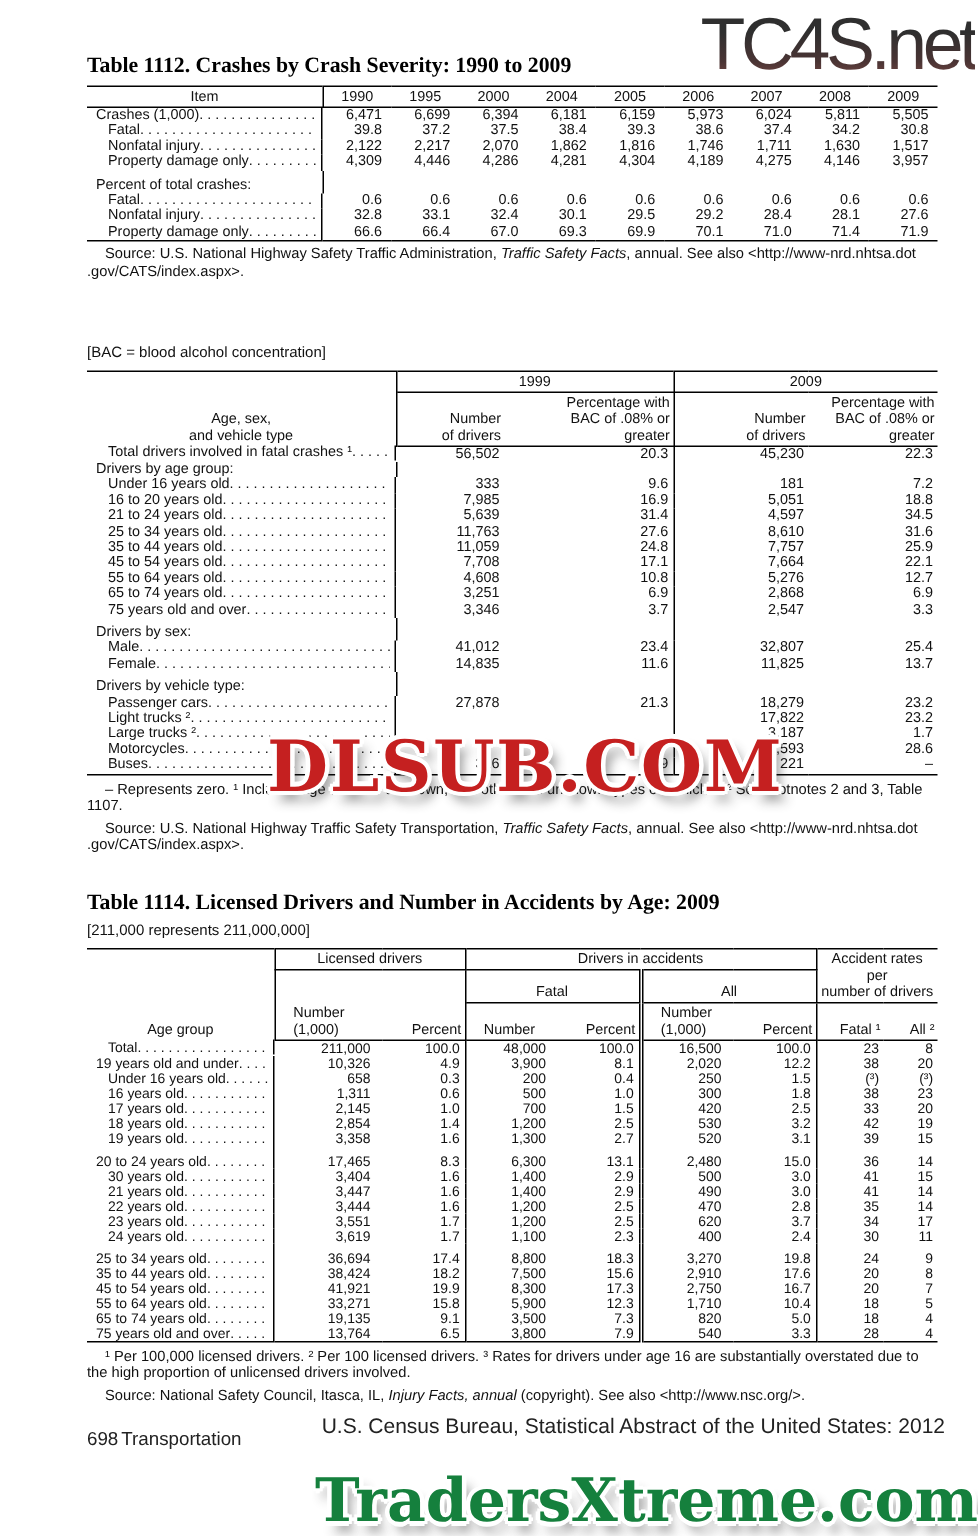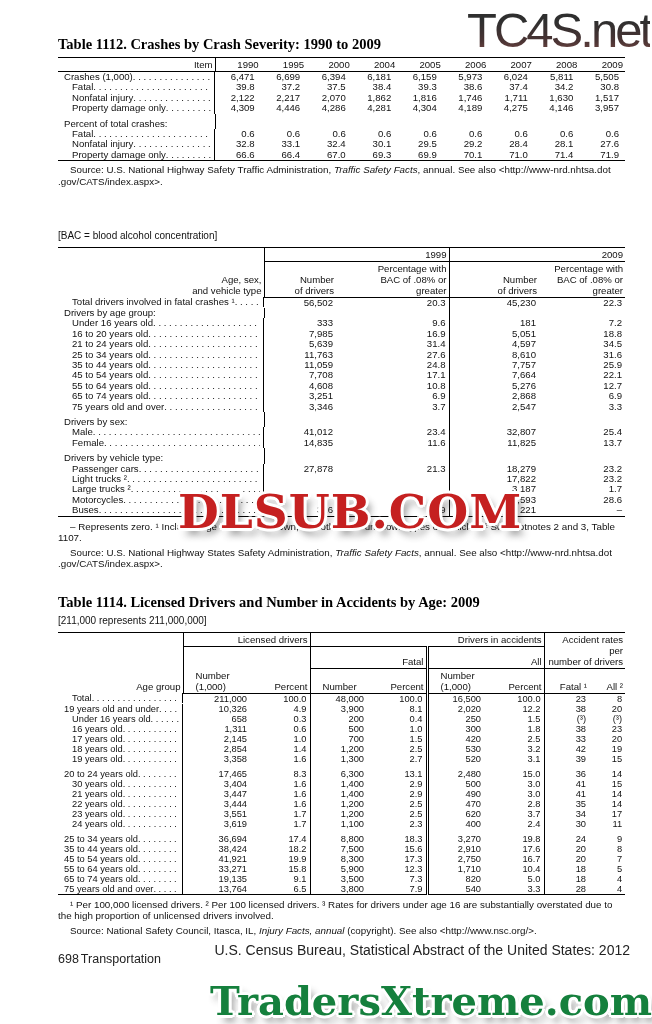--- a/index.html
+++ b/index.html
@@ -12,21 +12,21 @@
   .src{font-size:9.8px;line-height:11.5px;margin:3px 0 0 0;text-indent:12px;}
   .fnote{font-size:9.8px;line-height:11.5px;margin:4px 0 0 0;text-indent:12px;}
   
   table.tbl{border-collapse:collapse;table-layout:fixed;width:567px;
             border-top:1.5px solid #000;border-bottom:1.5px solid #000;font-size:9.6px;}
   .tbl th,.tbl td{padding:0;vertical-align:bottom;font-weight:normal;}
   .tbl thead th{font-size:9.6px;line-height:11px;padding:1px 2px;}
   .bb{border-bottom:1px solid #000;}
   .br{border-right:1px solid #000;}
   .brd{border-right:3px double #000;}
-  .ctr{text-align:right;}
+  .ctr{text-align:center;}
   .rgt{text-align:right;}
   .lft{text-align:left;padding-left:12px !important;}
   tbody td{line-height:10.4px;height:10.4px;}
   #t1114 tbody td{line-height:10px;height:10px;font-size:9.3px;}
   td.stub{border-right:1px solid #000;padding-left:6px;padding-right:3px;}
   td.stub.flex{display:flex;align-items:baseline;justify-content:space-between;}
   td.stub .lab{white-space:nowrap;}
   td.stub .leader{flex:1;overflow:hidden;white-space:nowrap;color:#111;}
   td.stub .leader::after{content:" . . . . . . . . . . . . . . . . . . . . . . . . . . . . . . . . . . . . . . . . . . . . . . . .";}
   td.ind1{padding-left:14px;}
@@ -444,21 +444,21 @@
             <span class="leader"></span>
           </td>
           <td class="num c0">316</td>
           <td class="num c1">0.9</td>
           <td class="num c2">221</td>
           <td class="num c3">–</td>
         </tr>
       </tbody>
   </table>
   <p class="fnote">– Represents zero. ¹ Includes age and sex unknown, and other and unknown types of vehicles. ² See footnotes 2 and 3, Table 1107.</p>
-  <p class="src"><span>Source: U.S. National Highway States Safety Administration, </span><i>Traffic Safety Facts</i><span>, annual. See also &lt;http://www-nrd.nhtsa.dot .gov/CATS/index.aspx&gt;.</span></p>
+  <p class="src"><span>Source: U.S. National Highway Traffic Safety Transportation, </span><i>Traffic Safety Facts</i><span>, annual. See also &lt;http://www-nrd.nhtsa.dot .gov/CATS/index.aspx&gt;.</span></p>
 </div>
 
 <div class="sec" id="sec3">
   <p class="ttl">Table 1114. Licensed Drivers and Number in Accidents by Age: 2009</p>
   <p class="note">[211,000 represents 211,000,000]</p>
   <table class="tbl" id="t1114">
     <colgroup>
       <col style="width:125px">
         <col style="width:72px">
         <col style="width:55px">

